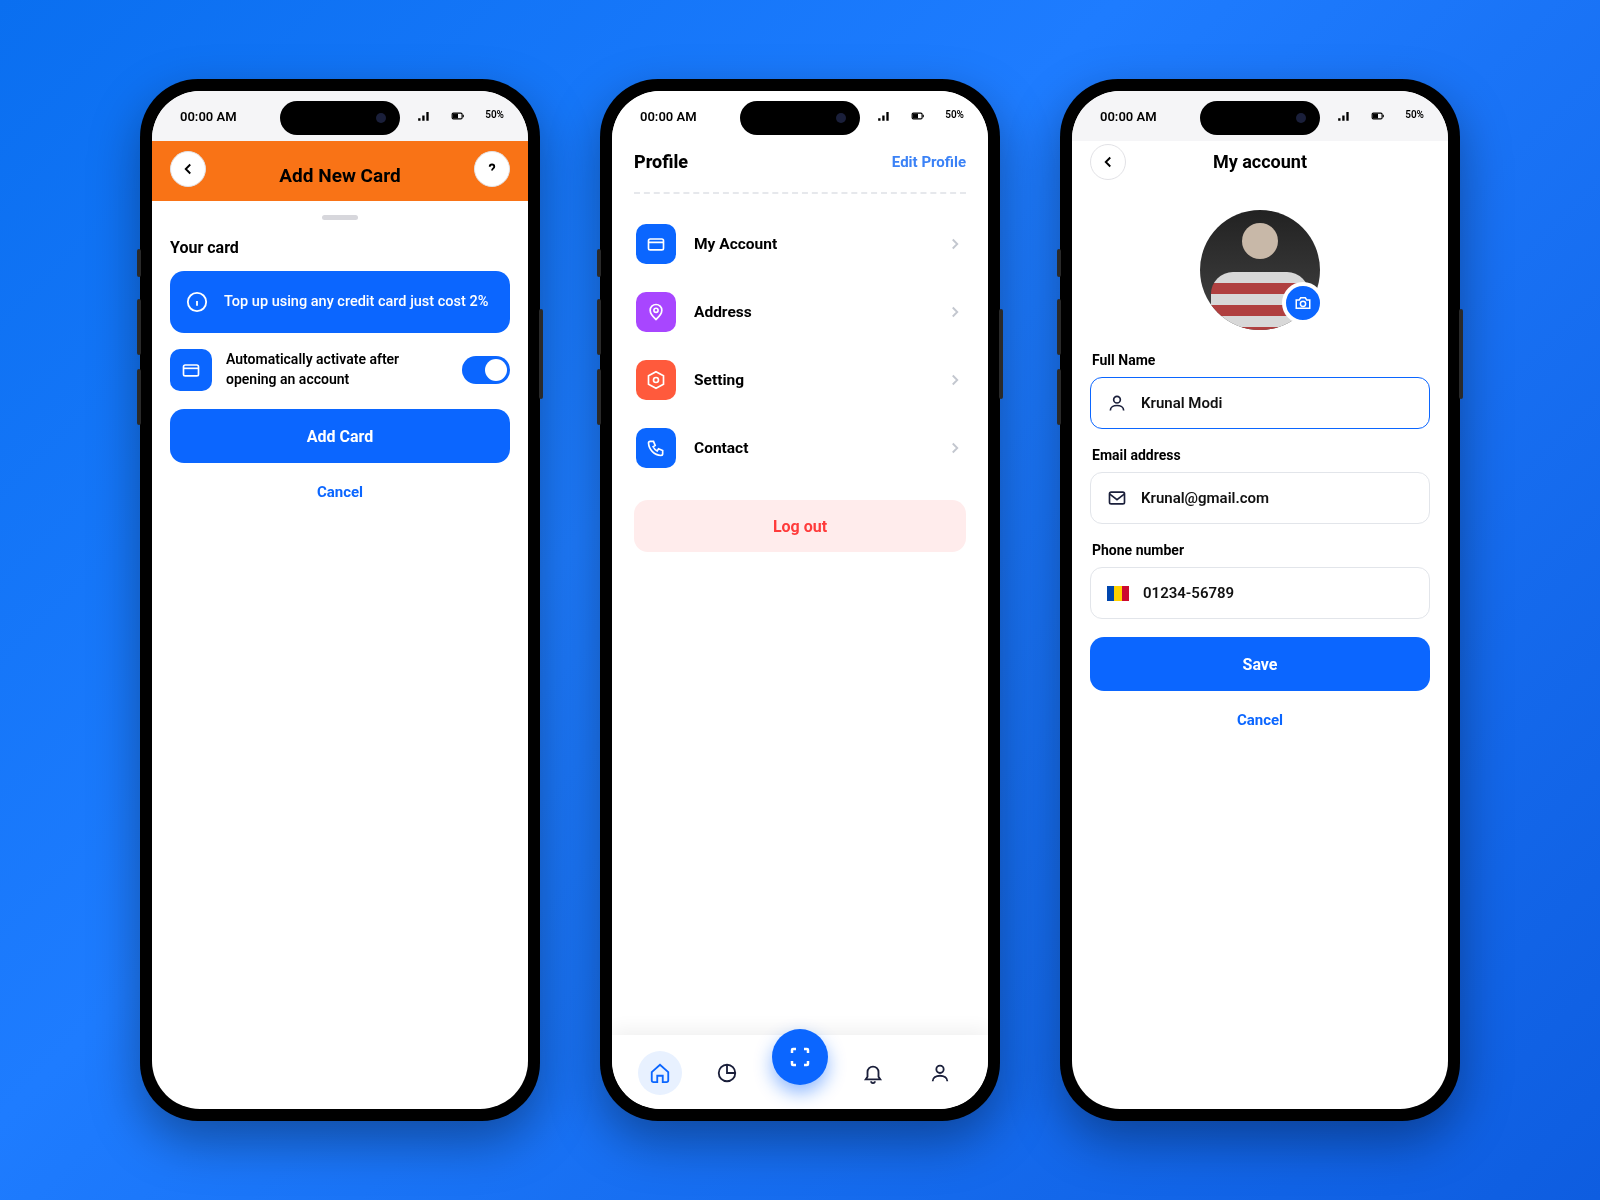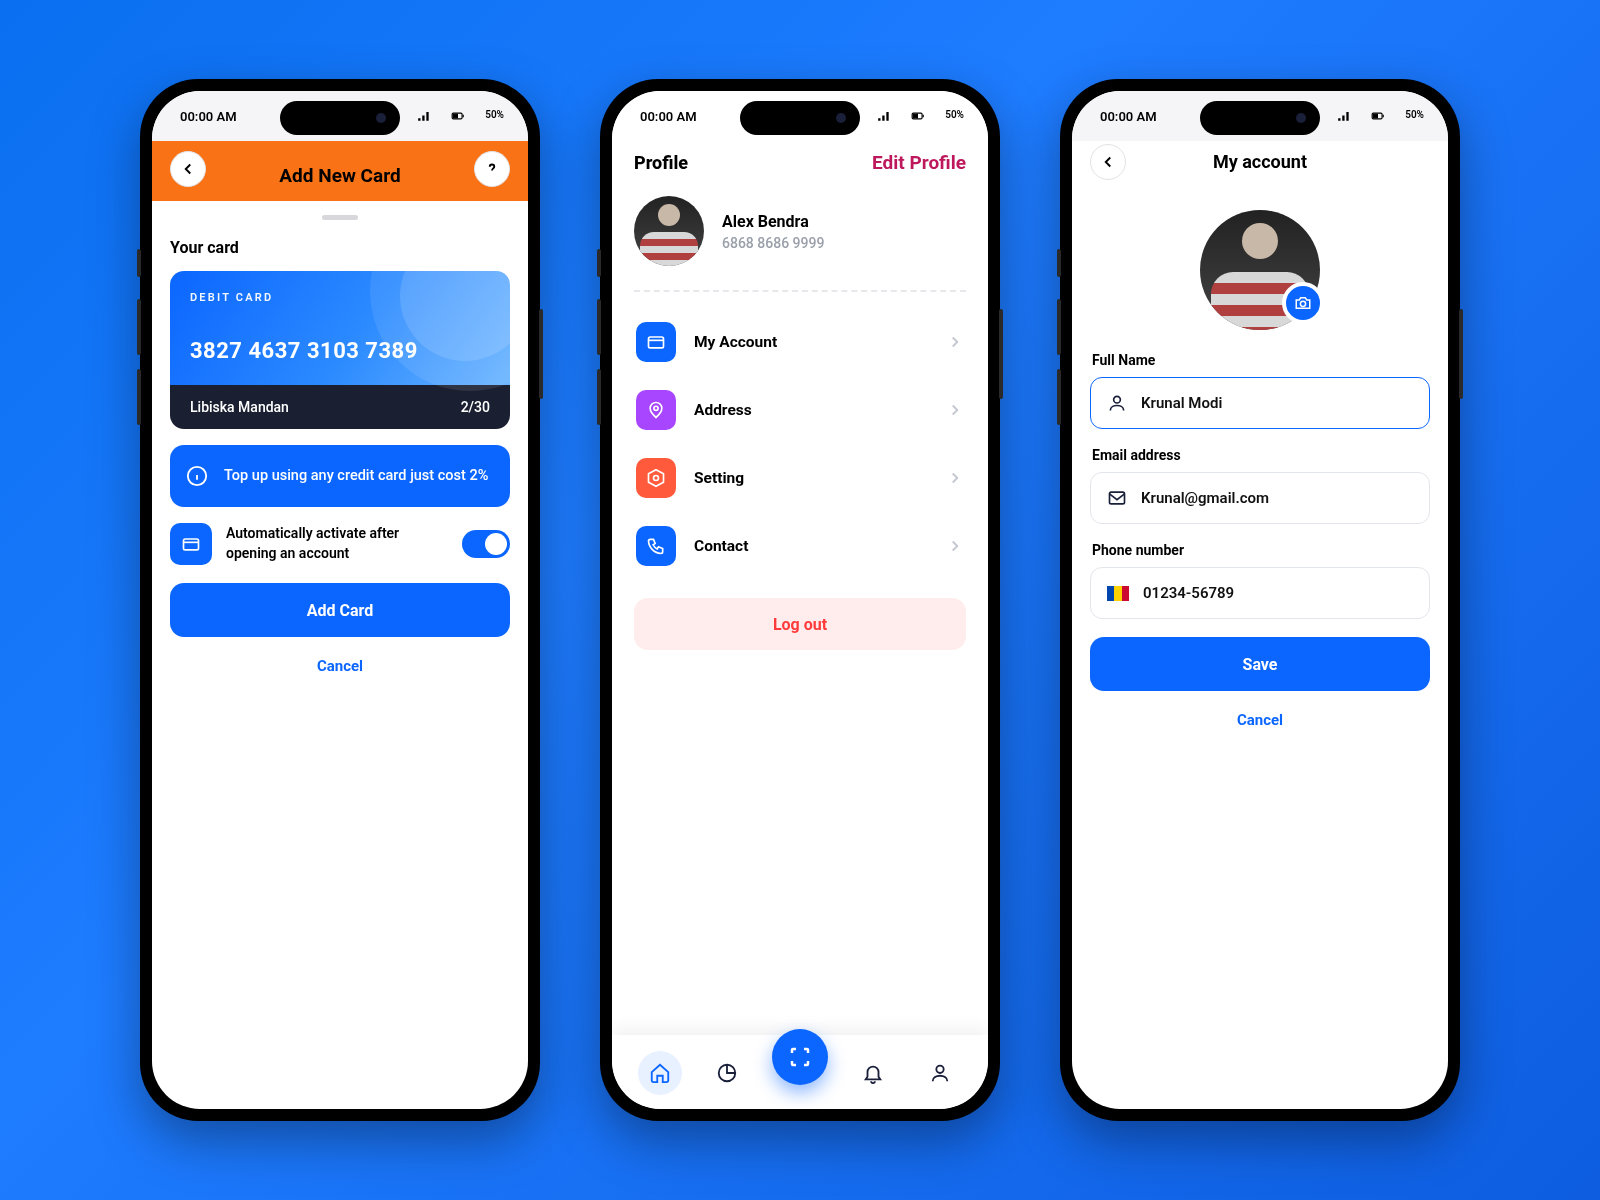--- a/index.html
+++ b/index.html
@@ -94,21 +94,21 @@
   .sq-icon { width:42px; height:42px; background:#0b66ff; border-radius:10px; display:flex; align-items:center; justify-content:center; flex-shrink:0;}
   .sq-icon svg { width:20px; height:20px; stroke:#fff;}
   .row .txt2 { font-size:14px; font-weight:600; line-height:1.4; flex:1;}
   .toggle { width:48px; height:28px; background:#0b66ff; border-radius:14px; position:relative; cursor:pointer;}
   .toggle::after { content:''; position:absolute; right:3px; top:3px; width:22px; height:22px; background:#fff; border-radius:50%;}
   .primary-btn { width:100%; background:#0b66ff; color:#fff; border:none; border-radius:14px; height:54px; font-size:16px; font-weight:700; cursor:pointer; margin-bottom:12px;}
   .link-btn { width:100%; background:none; border:none; color:#0b66ff; font-size:15px; font-weight:700; cursor:pointer; padding:8px;}
   
   .s2-hdr { padding: 10px 22px 6px; display:flex; justify-content:space-between; align-items:center;}
   .s2-hdr .title { font-size:18px; font-weight:800;}
-  .s2-hdr .edit { color:#be185d; font-size:19px; font-weight:700; cursor:pointer;}
+  .s2-hdr .edit { color:#3b82f6; font-size:15px; font-weight:700; cursor:pointer;}
   .profile-row { padding: 16px 22px 10px; display:flex; align-items:center; gap:18px;}
   .avatar { width:70px; height:70px; border-radius:50%; background:linear-gradient(#222,#444); position:relative; overflow:hidden; flex-shrink:0;}
   .avatar::before { content:''; position:absolute; top:8px; left:50%; transform:translateX(-50%); width:22px; height:22px; border-radius:50%; background:#c8b8a8;}
   .avatar::after { content:''; position:absolute; bottom:-8px; left:50%; transform:translateX(-50%); width:58px; height:42px; border-radius:14px 14px 0 0; background:repeating-linear-gradient(#d8d8d8 0 7px, #b04040 7px 14px);}
   .pname { font-size:16px; font-weight:700; margin-bottom:4px;}
   .pnum { font-size:14px; color:#9aa0aa; font-weight:500;}
   .dashed { border:none; border-top:2px dashed #e6e8ec; margin: 14px 22px 8px;}
   .menu { padding: 8px 22px 0;}
   .menu-item { display:flex; align-items:center; gap:18px; padding:14px 2px; cursor:pointer;}
   .mi-icon { width:40px; height:40px; border-radius:10px; display:flex; align-items:center; justify-content:center;}
@@ -179,30 +179,20 @@
       <div class="s1-title">Add New Card</div>
       <div class="circle-btn">
         <svg width="18" height="18" viewBox="0 0 24 24" fill="none" stroke="#000" stroke-width="2.5">
             <path d="M9 9a3 3 0 116 0c0 2-3 2.5-3 5M12 18h0"></path>
           </svg>
       </div>
     </div>
     <div class="drag-handle"></div>
     <div class="content">
       <div class="sect-title">Your card</div>
-      <div class="card">
-        <div class="card-top">
-          <div class="card-label">DEBIT CARD</div>
-          <div class="card-num">3827 4637 3103 7389</div>
-        </div>
-        <div class="card-bot">
-          <span>Libiska Mandan</span>
-          <span>2/30</span>
-        </div>
-      </div>
       <div class="info-box">
         <svg width="22" height="22" viewBox="0 0 24 24" fill="none" stroke="#fff" stroke-width="2">
             <circle cx="12" cy="12" r="10"></circle>
             <path d="M12 16v-5M12 8h0"></path>
           </svg>
         <div class="txt">Top up using any credit card just cost 2%</div>
       </div>
       <div class="row">
         <div class="sq-icon">
           <svg viewBox="0 0 24 24" fill="none" stroke-width="2">
@@ -240,27 +230,20 @@
             <rect x="4" y="9" width="7" height="6" fill="#000"></rect>
             <path d="M21 10v4"></path>
           </svg>
         <span>50%</span>
       </div>
     </div>
     <div class="s2-hdr">
       <div class="title">Profile</div>
       <div class="edit">Edit Profile</div>
     </div>
-    <div class="profile-row">
-      <div class="avatar"></div>
-      <div>
-        <div class="pname">Alex Bendra</div>
-        <div class="pnum">6868 8686 9999</div>
-      </div>
-    </div>
     <hr class="dashed">
     <div class="menu">
       <div class="menu-item">
         <div class="mi-icon bg-blue">
             <svg viewBox="0 0 24 24">
               <rect x="3" y="6" width="18" height="13" rx="2"></rect>
               <path d="M3 10h18"></path>
             </svg>
           </div>
         <div class="mi-label">My Account</div>

